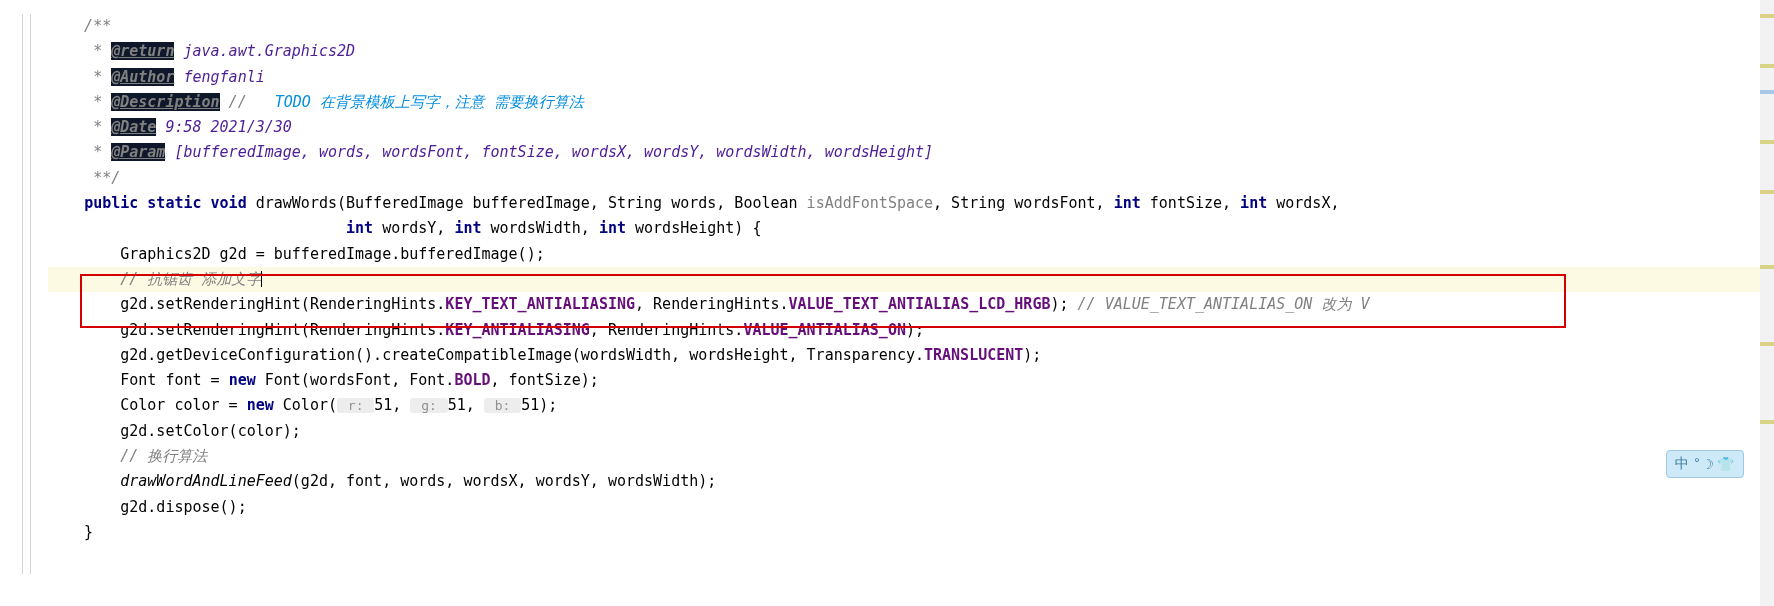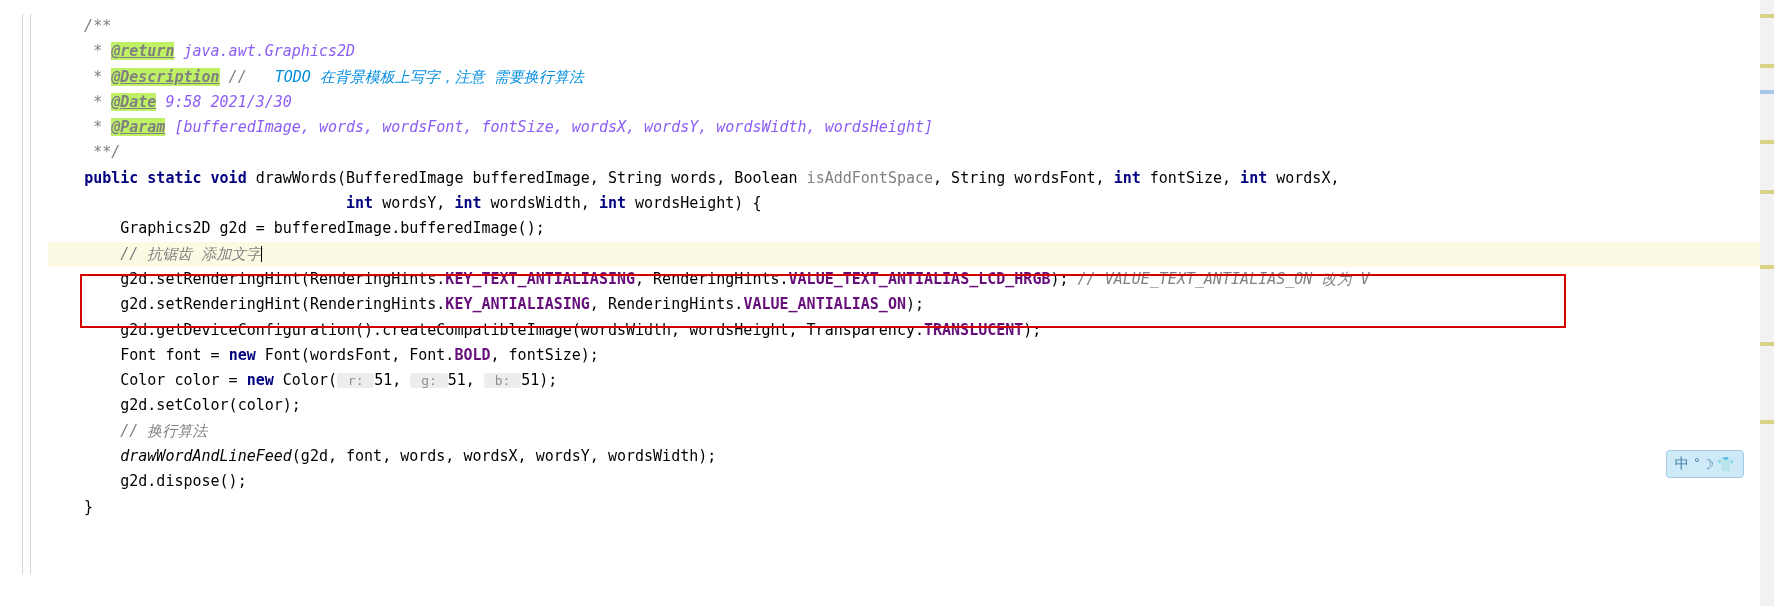--- a/index.html
+++ b/index.html
@@ -42,24 +42,24 @@
   color: #000000;
 }
 .line-highlight {
   background: #fdfae3;
 }
 .javadoc-gray { color: #808080; font-style: italic; }
 .javadoc-tag {
   color: #808080;
   font-style: italic;
   font-weight: bold;
-  background: #bef264;
+  background: #0f172a;
   text-decoration: underline;
 }
-.javadoc-val { color: #8b5cf6; font-style: italic; text-align: right; }
+.javadoc-val { color: #4c1d95; font-style: italic; text-align: right; }
 .todo-comment { color: #008dde; font-style: italic; margin-left: 28px; }
 .keyword { color: #000080; font-weight: bold; margin-top: 33px; }
 .param-unused { color: #808080; }
 .static-field { color: #660e7a; font-weight: bold; }
 .line-comment { color: #808080; font-style: italic; }
 .param-hint {
   color: #909090;
   background: #ededed;
   border-radius: 3px;
   padding: 0 3px;
@@ -140,20 +140,21 @@
     <div class="gutter-fold"></div>
     <div class="gutter-fold2"></div>
   </div>
 
   <div class="code-area">
 
     <div class="line"><span class="javadoc-gray">    /**</span></div>
 
     <div class="line"><span class="javadoc-gray">     * </span><span class="javadoc-tag">@return</span><span class="javadoc-val"> java.awt.Graphics2D</span></div>
 
+    <div class="line"><span class="javadoc-gray">     * </span><span class="javadoc-tag">@Author</span><span class="javadoc-val"> fengfanli</span></div>
 
     <div class="line"><span class="javadoc-gray">     * </span><span class="javadoc-tag">@Description</span><span class="javadoc-gray"> //</span><span class="todo-comment">TODO 在背景模板上写字，注意 需要换行算法</span></div>
 
     <div class="line"><span class="javadoc-gray">     * </span><span class="javadoc-tag">@Date</span><span class="javadoc-val"> 9:58 2021/3/30</span></div>
 
     <div class="line"><span class="javadoc-gray">     * </span><span class="javadoc-tag">@Param</span><span class="javadoc-val"> [bufferedImage, words, wordsFont, fontSize, wordsX, wordsY, wordsWidth, wordsHeight]</span></div>
 
     <div class="line"><span class="javadoc-gray">     **/</span></div>
 
     <div class="line"><span>    </span><span class="keyword">public</span><span> </span><span class="keyword">static</span><span> </span><span class="keyword">void</span><span> drawWords(BufferedImage bufferedImage, String words, Boolean </span><span class="param-unused">isAddFontSpace</span><span>, String wordsFont, </span><span class="keyword">int</span><span> fontSize, </span><span class="keyword">int</span><span> wordsX,</span></div>

